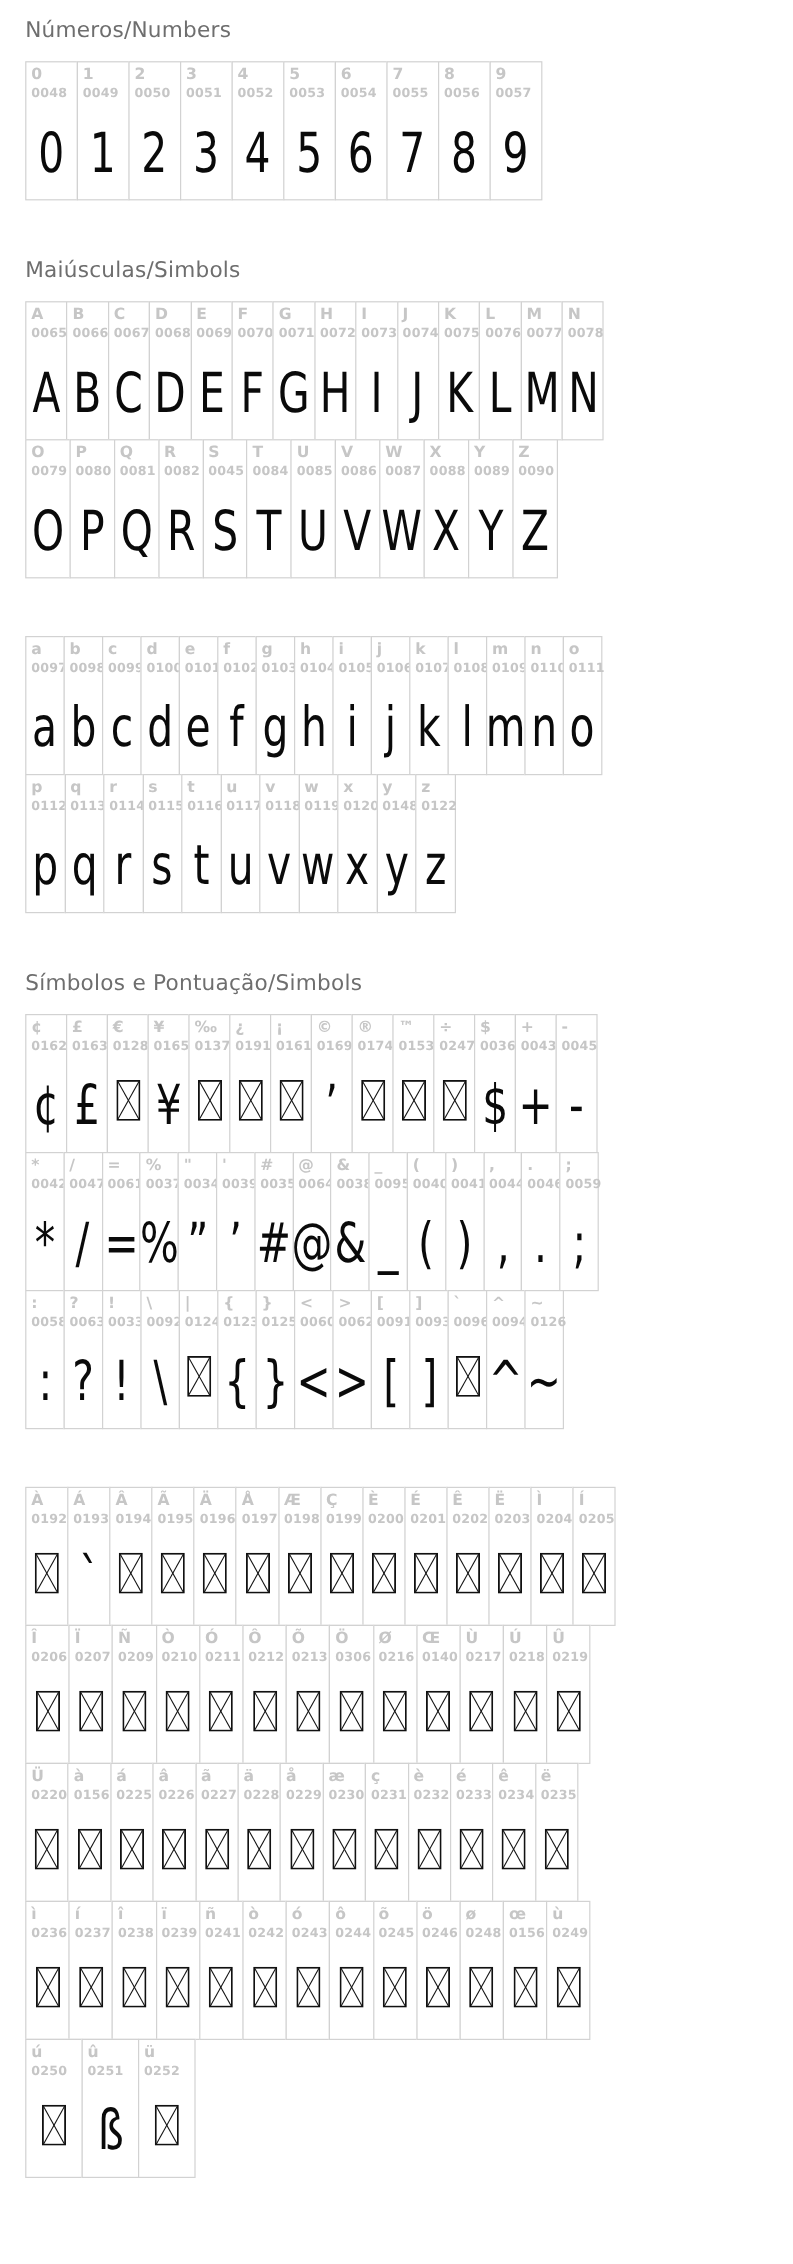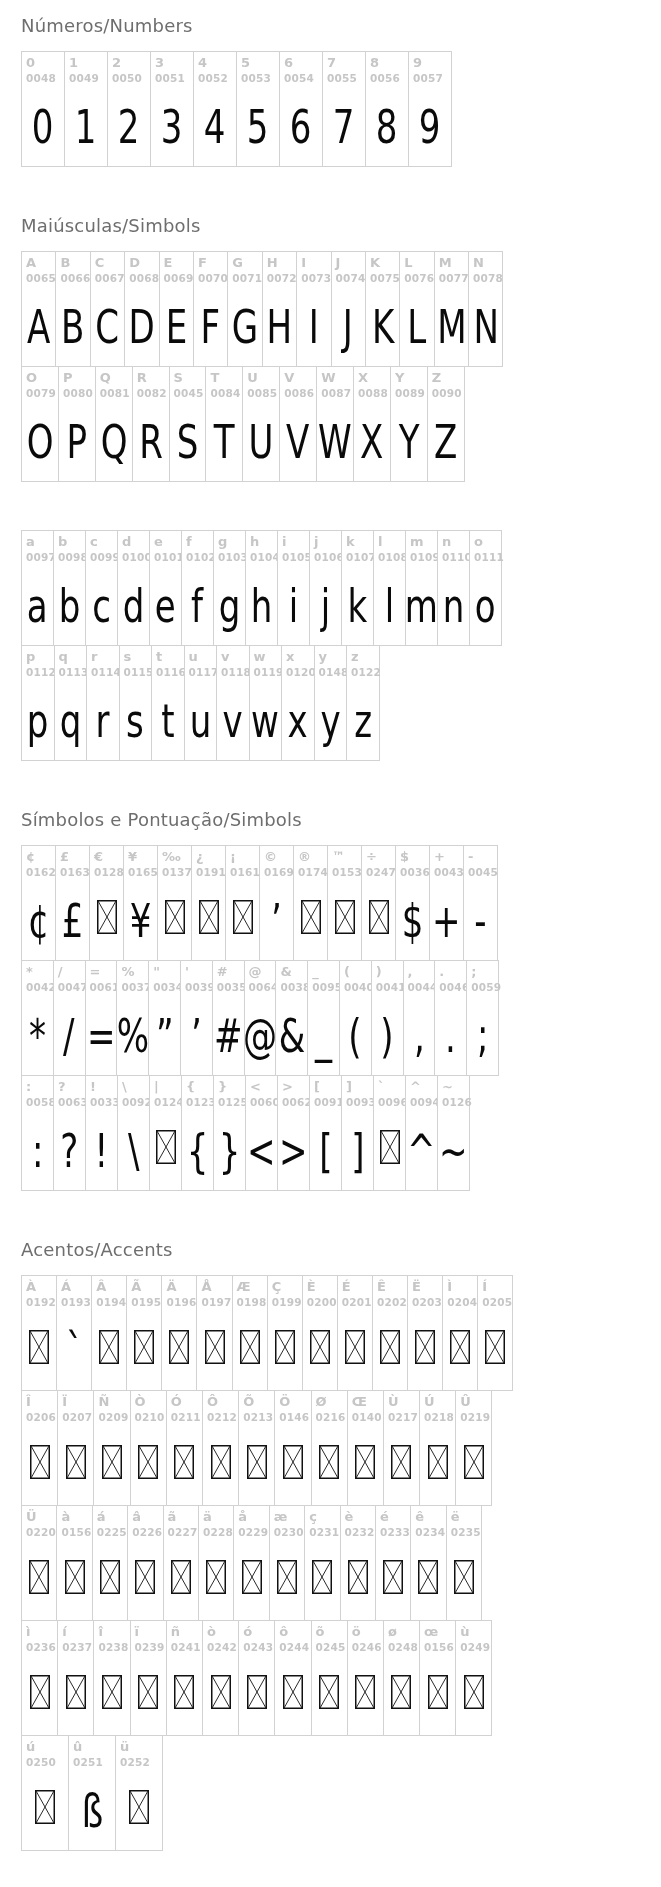--- a/index.html
+++ b/index.html
@@ -881,21 +881,20 @@
               <span class="ref">~</span>
               <span class="code">0126</span>
               <div class="glyph-area">
                 <span class="glyph">~</span>
               </div>
             </div>
           </div>
         </div>
       </div>
       <div class="section">
-        <h2>Acentos/Accents</h2>
         <div class="rows">
           <div class="row">
             <div class="cell" style="flex: 0 0 36.1px; width: 36.1px;">
               <span class="ref">À</span>
               <span class="code">0192</span>
               <div class="glyph-area">
                 <span class="missing"><svg width="20" height="34" viewBox="0 0 20 34" xmlns="http://www.w3.org/2000/svg">
                     <rect x="0.75" y="0.75" width="18.5" height="32.5" fill="none" stroke="#111" stroke-width="1.5"></rect>
                     <line x1="1.2" y1="1.2" x2="18.8" y2="32.8" stroke="#111" stroke-width="0.9"></line>
                     <line x1="18.8" y1="1.2" x2="1.2" y2="32.8" stroke="#111" stroke-width="0.9"></line>
@@ -1115,21 +1114,21 @@
               <div class="glyph-area">
                 <span class="missing"><svg width="20" height="34" viewBox="0 0 20 34" xmlns="http://www.w3.org/2000/svg">
                     <rect x="0.75" y="0.75" width="18.5" height="32.5" fill="none" stroke="#111" stroke-width="1.5"></rect>
                     <line x1="1.2" y1="1.2" x2="18.8" y2="32.8" stroke="#111" stroke-width="0.9"></line>
                     <line x1="18.8" y1="1.2" x2="1.2" y2="32.8" stroke="#111" stroke-width="0.9"></line>
                   </svg></span>
               </div>
             </div>
             <div class="cell" style="flex: 0 0 37.2px; width: 37.2px;">
               <span class="ref">Ö</span>
-              <span class="code">0146</span>
+              <span class="code">0306</span>
               <div class="glyph-area">
                 <span class="missing"><svg width="20" height="34" viewBox="0 0 20 34" xmlns="http://www.w3.org/2000/svg">
                     <rect x="0.75" y="0.75" width="18.5" height="32.5" fill="none" stroke="#111" stroke-width="1.5"></rect>
                     <line x1="1.2" y1="1.2" x2="18.8" y2="32.8" stroke="#111" stroke-width="0.9"></line>
                     <line x1="18.8" y1="1.2" x2="1.2" y2="32.8" stroke="#111" stroke-width="0.9"></line>
                   </svg></span>
               </div>
             </div>
             <div class="cell" style="flex: 0 0 37.2px; width: 37.2px;">
               <span class="ref">Ø</span>

